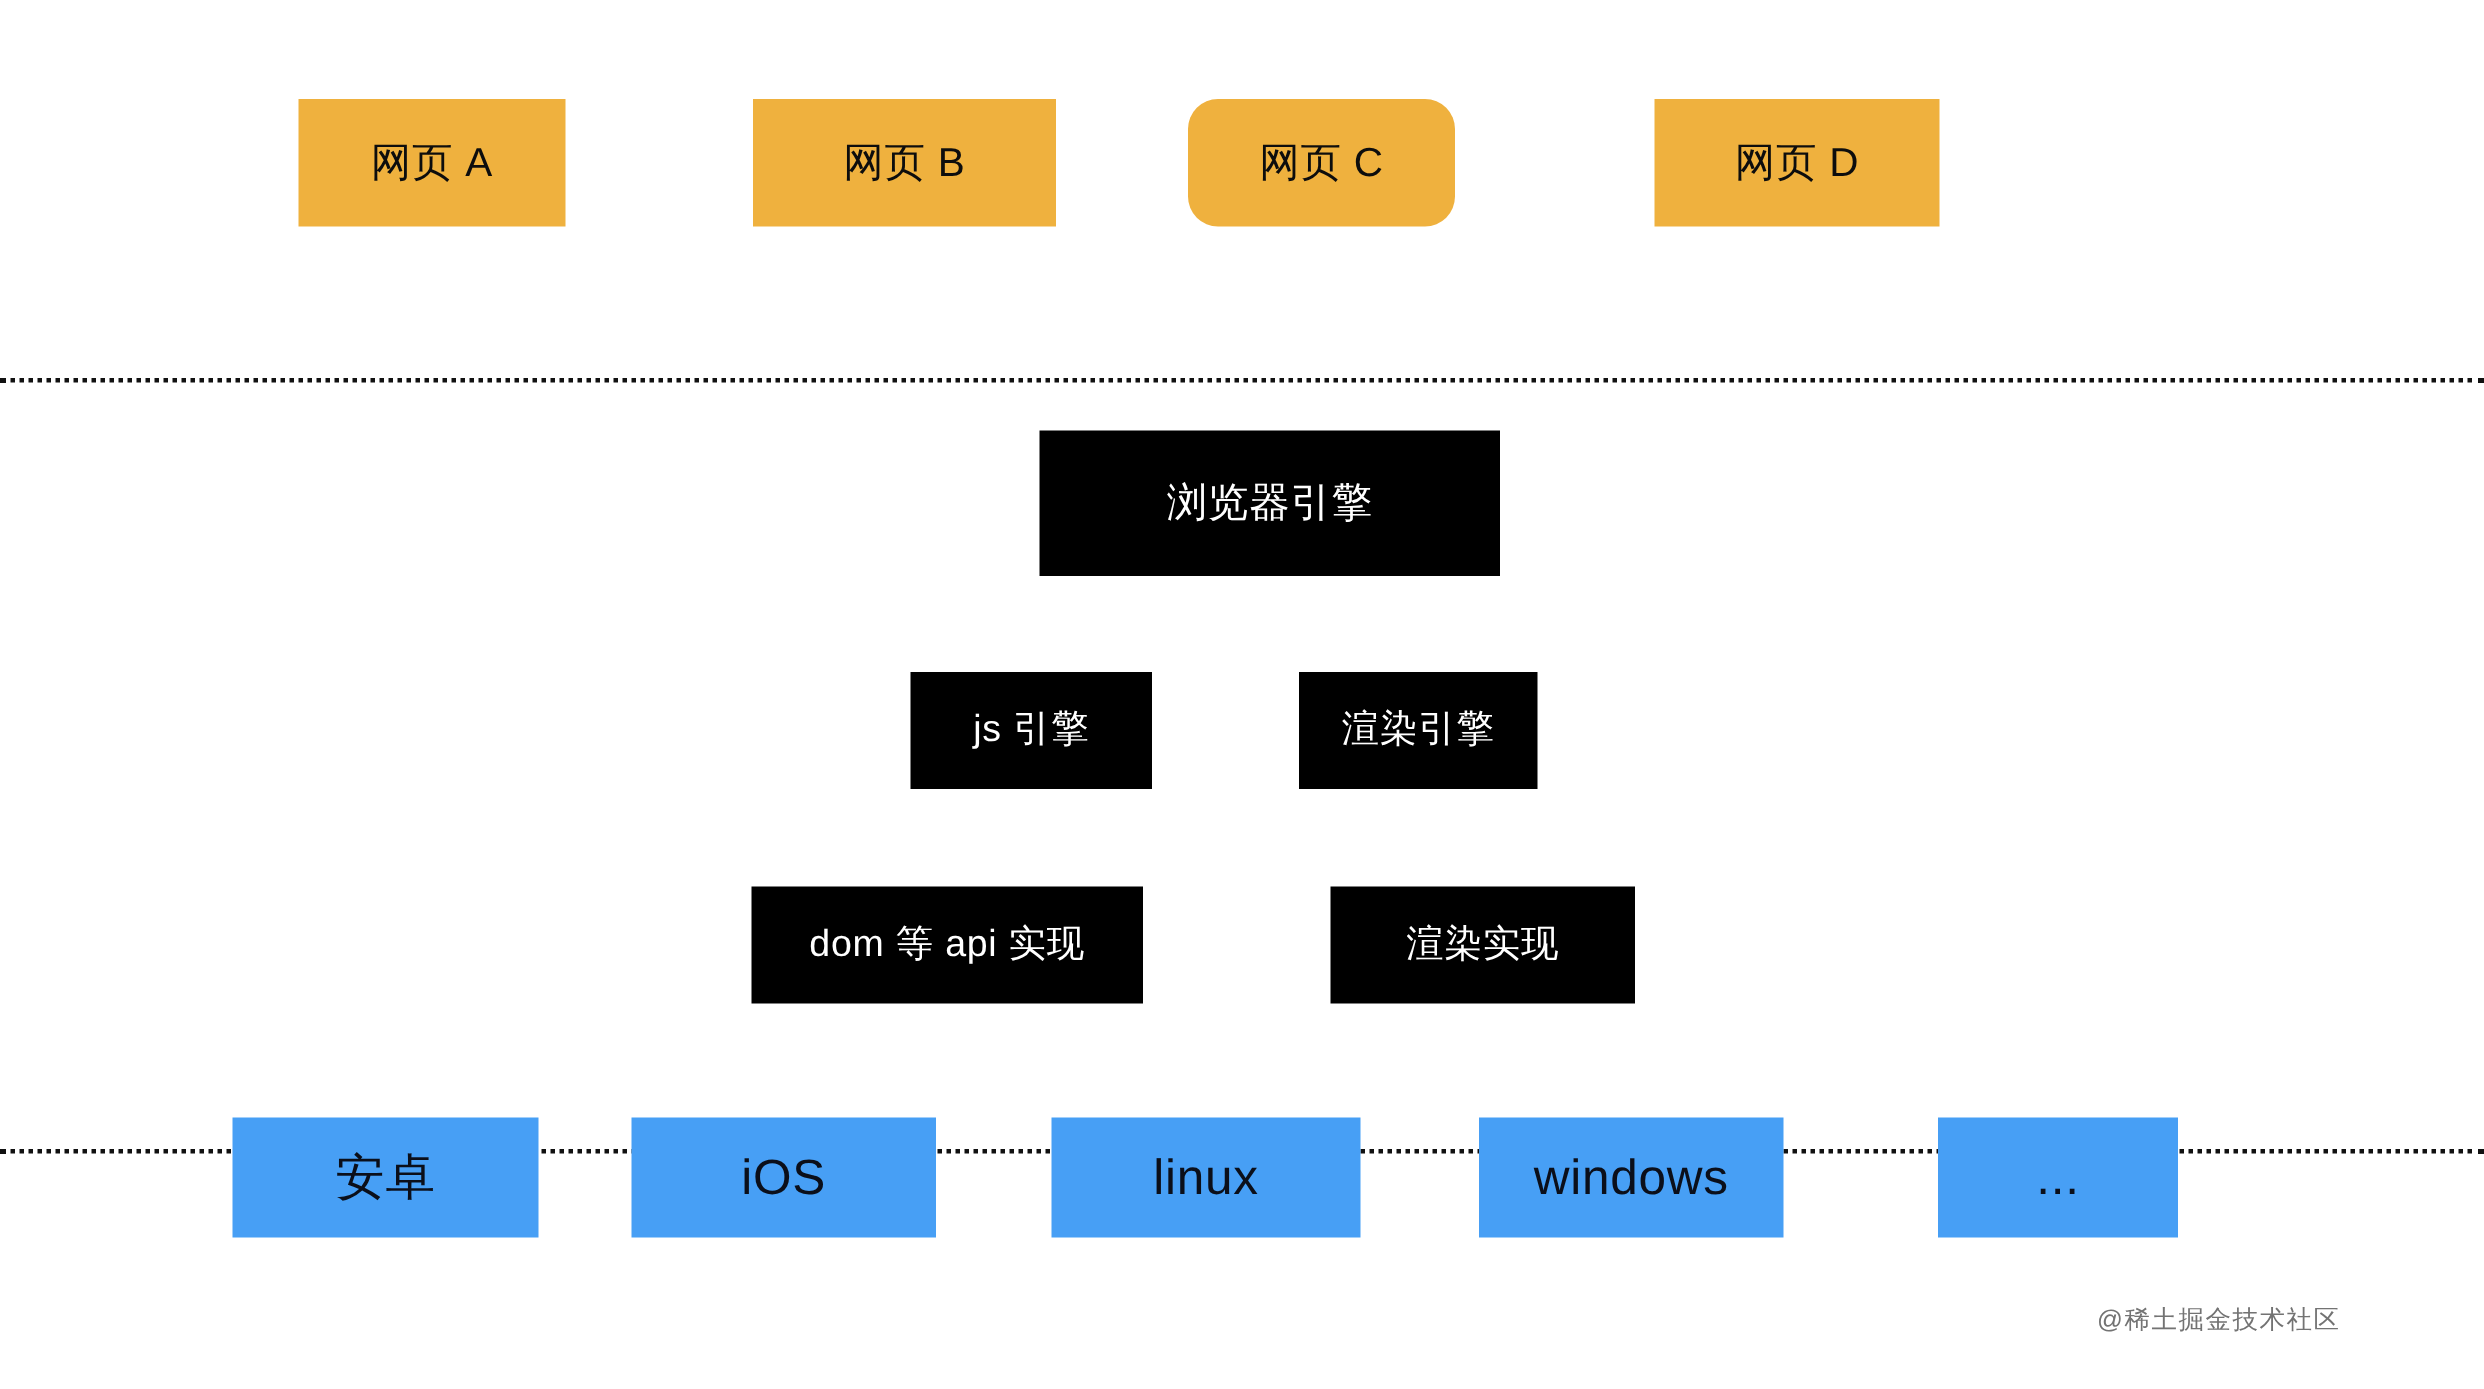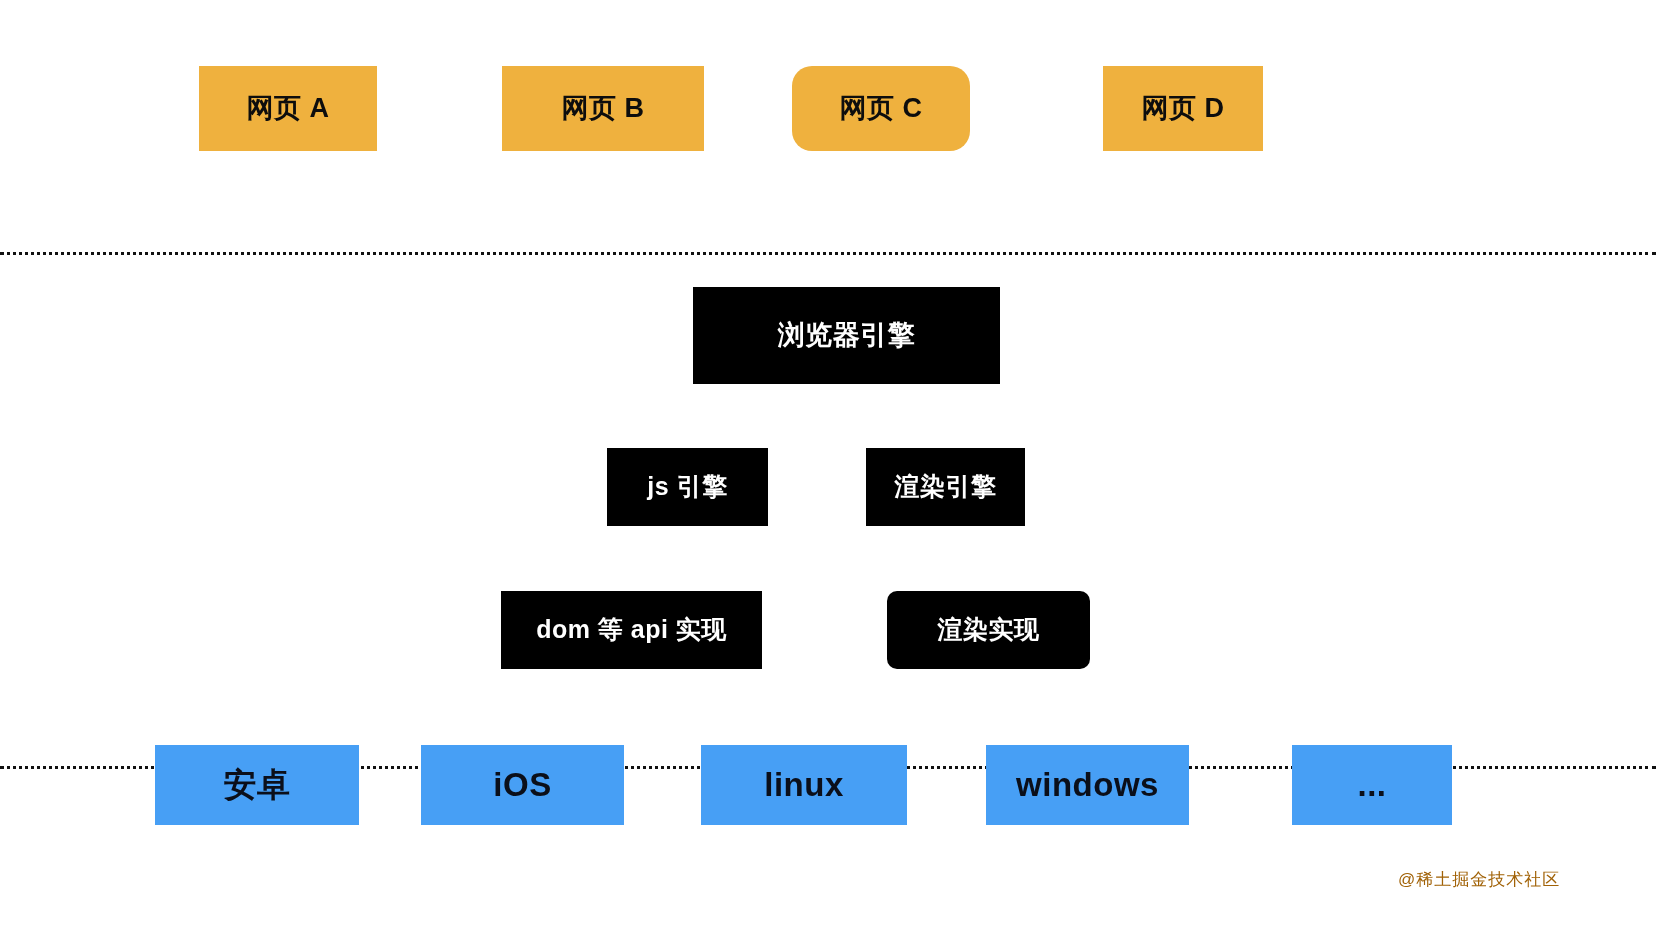--- a/index.html
+++ b/index.html
@@ -16,21 +16,21 @@
     height: 926px;
     background: #ffffff;
     overflow: hidden;
   }
   .box {
     position: absolute;
     display: flex;
     align-items: center;
     justify-content: center;
     box-sizing: border-box;
-    font-weight: 700;
+    font-weight: 400;
     letter-spacing: 0.5px;
     text-align: center;
     line-height: 1.1;
     white-space: nowrap;
   }
   .box-page {
     background: #efb13e;
     color: #0d0d0d;
     font-size: 27px;
   }
@@ -46,46 +46,46 @@
   .divider {
     position: absolute;
     left: 0;
     width: 1656px;
     height: 0;
     border-top: 3px dotted #111111;
   }
   .watermark {
     position: absolute;
     font-size: 17px;
-    color: #a16207;
+    color: #737373;
     font-weight: 400;
     letter-spacing: 1px;
     white-space: nowrap;
   }
 </style>
 </head>
 <body>
 
 <div id="canvas">
 
   <div id="pages-layer">
       <div class="box box-page" style="left: 199px; top: 66px; width: 178px; height: 85px;">网页 A</div>
       <div class="box box-page" style="left: 502px; top: 66px; width: 202px; height: 85px;">网页 B</div>
       <div class="box box-page" style="left: 792px; top: 66px; width: 178px; height: 85px; border-radius: 20px;">网页 C</div>
-      <div class="box box-page" style="left: 1103px; top: 66px; width: 160px; height: 85px;">网页 D</div>
+      <div class="box box-page" style="left: 1103px; top: 66px; width: 190px; height: 85px;">网页 D</div>
     </div>
 
   <div class="divider" id="divider-0" style="top: 252px;"></div>
 
   <div id="engine-layer">
       <div class="box box-engine" style="left: 693px; top: 287px; width: 307px; height: 97px; font-size: 27px;">浏览器引擎</div>
       <div class="box box-engine" style="left: 607px; top: 448px; width: 161px; height: 78px; font-size: 25px;">js 引擎</div>
       <div class="box box-engine" style="left: 866px; top: 448px; width: 159px; height: 78px; font-size: 25px;">渲染引擎</div>
       <div class="box box-engine" style="left: 501px; top: 591px; width: 261px; height: 78px; font-size: 25px;">dom 等 api 实现</div>
-      <div class="box box-engine" style="left: 887px; top: 591px; width: 203px; height: 78px; font-size: 25px; border-radius: 10px;">渲染实现</div>
+      <div class="box box-engine" style="left: 887px; top: 591px; width: 203px; height: 78px; font-size: 25px;">渲染实现</div>
     </div>
 
   <div class="divider" id="divider-1" style="top: 766px;"></div>
 
   <div id="os-layer">
       <div class="box box-os" style="left: 155px; top: 745px; width: 204px; height: 80px;">安卓</div>
       <div class="box box-os" style="left: 421px; top: 745px; width: 203px; height: 80px; text-align: right;">iOS</div>
       <div class="box box-os" style="left: 701px; top: 745px; width: 206px; height: 80px;">linux</div>
       <div class="box box-os" style="left: 974px; top: 745px; width: 203px; height: 80px; margin-left: 12px;">windows</div>
       <div class="box box-os" style="left: 1292px; top: 745px; width: 160px; height: 80px;">...</div>

